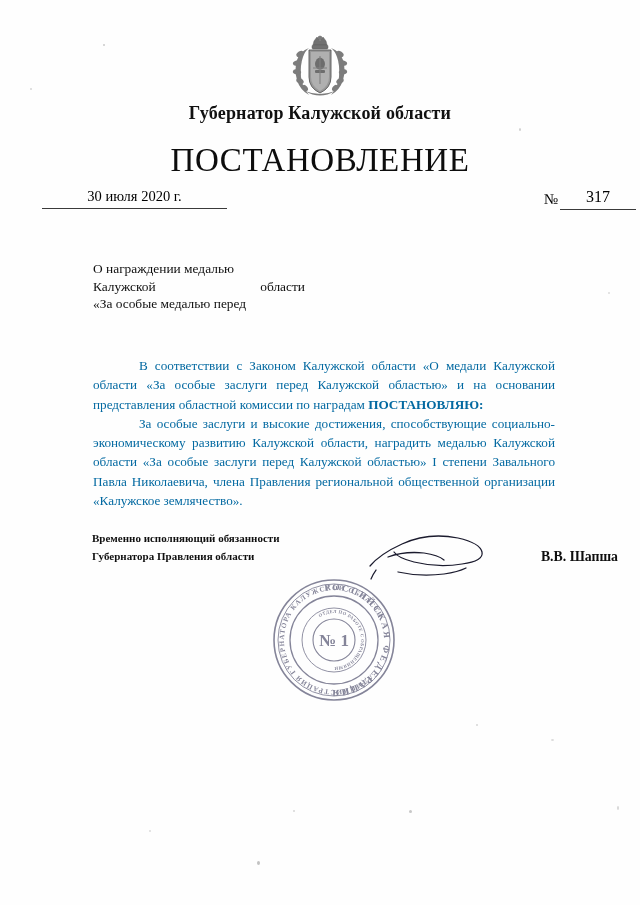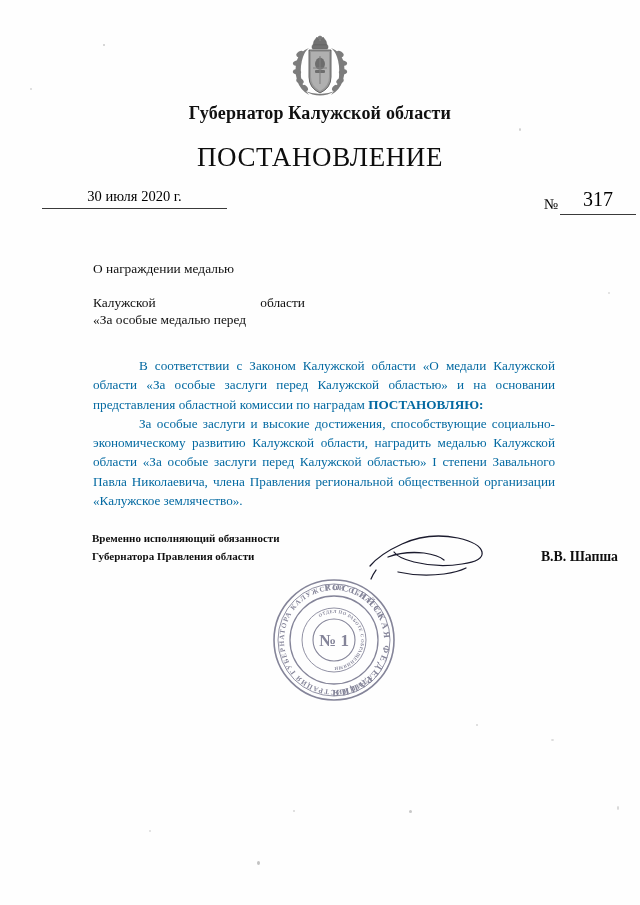--- a/index.html
+++ b/index.html
@@ -46,21 +46,21 @@
     font-weight: bold;
     letter-spacing: .2px;
     color: #111;
   }
   .doc-kind {
     position: absolute;
     top: 142px;
     left: 0;
     width: 640px;
     text-align: center;
-    font-size: 27px;
+    font-size: 33px;
     font-weight: normal;
     letter-spacing: .6px;
     color: #0d0d0d;
   }
 
   
   .meta-row {
     position: absolute;
     top: 188px;
     left: 0;
@@ -94,21 +94,21 @@
   }
   .num-label {
     font-size: 15px;
     padding-right: 2px;
     padding-bottom: 2px;
   }
   .num-slot {
     width: 76px;
   }
   .num-value {
-    font-size: 20px;
+    font-size: 16px;
     text-align: center;
     padding-bottom: 3px;
   }
 
   
   .subject {
     position: absolute;
     top: 260px;
     left: 93px;
     width: 212px;
@@ -116,21 +116,20 @@
     font-weight: normal;
     line-height: 17.5px;
     text-align: justify;
     text-align-last: left;
     color: #0f0f0f;
   }
   .subject div { white-space: nowrap; }
   .subject .spread {
     display: flex;
     justify-content: space-between;
-    margin-top: 16px;
   }
 
   
   .body {
     position: absolute;
     top: 356px;
     left: 93px;
     width: 462px;
     font-size: 13.2px;
     line-height: 19.3px;

